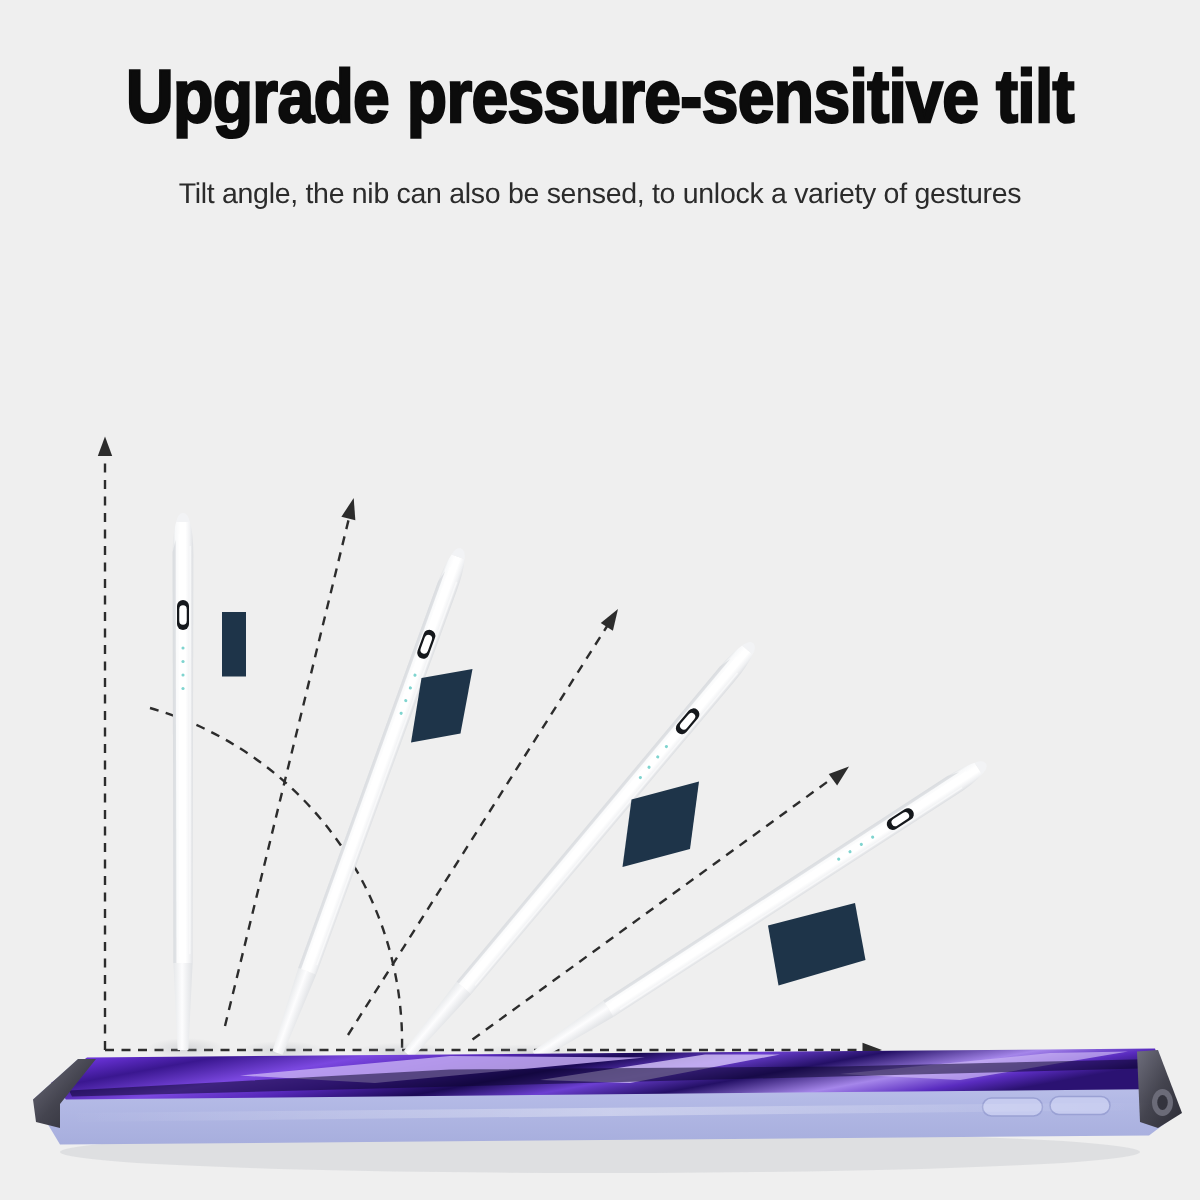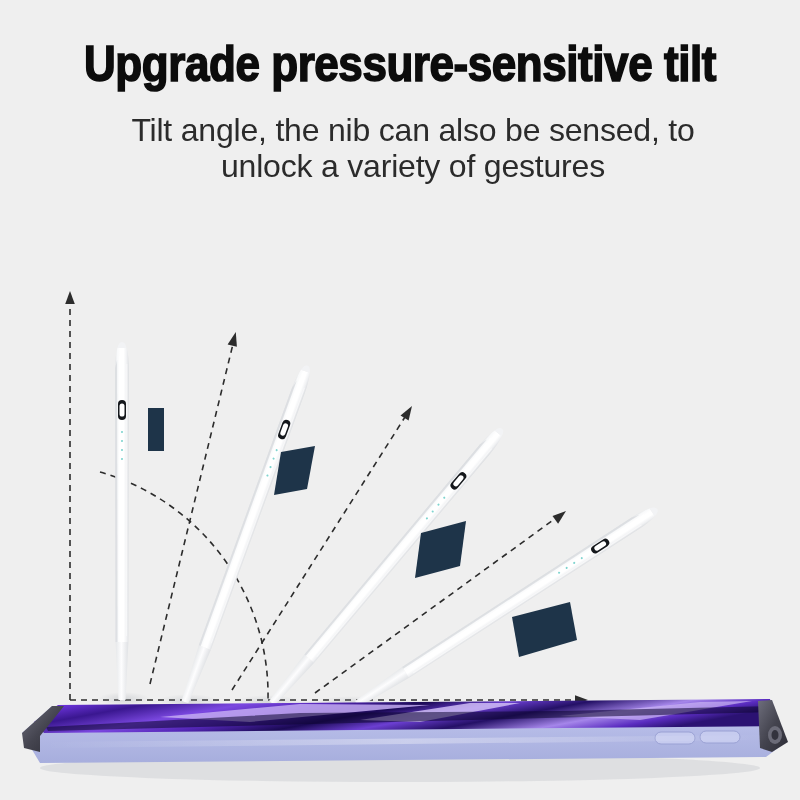--- a/index.html
+++ b/index.html
@@ -27,23 +27,23 @@
     line-height:52px;
     letter-spacing:-0.5px;
     color:#0c0c0c;
     transform:scaleX(0.88);
     transform-origin:50% 50%;
     -webkit-text-stroke:1.6px #0c0c0c;
     white-space:nowrap;
   }
   #subhead {
     position:absolute;
-    top:112px; left:113px; width:600px;
+    top:112px; left:100px; width:600px;
     text-align:center;
-    font-size:32px;
+    font-size:19px;
     line-height:36px;
     color:#2b2b2b;
     font-weight:400;
     letter-spacing:-0.2px;
   }
 
   
   #scene {
     position:absolute;
     top:0; left:0;

